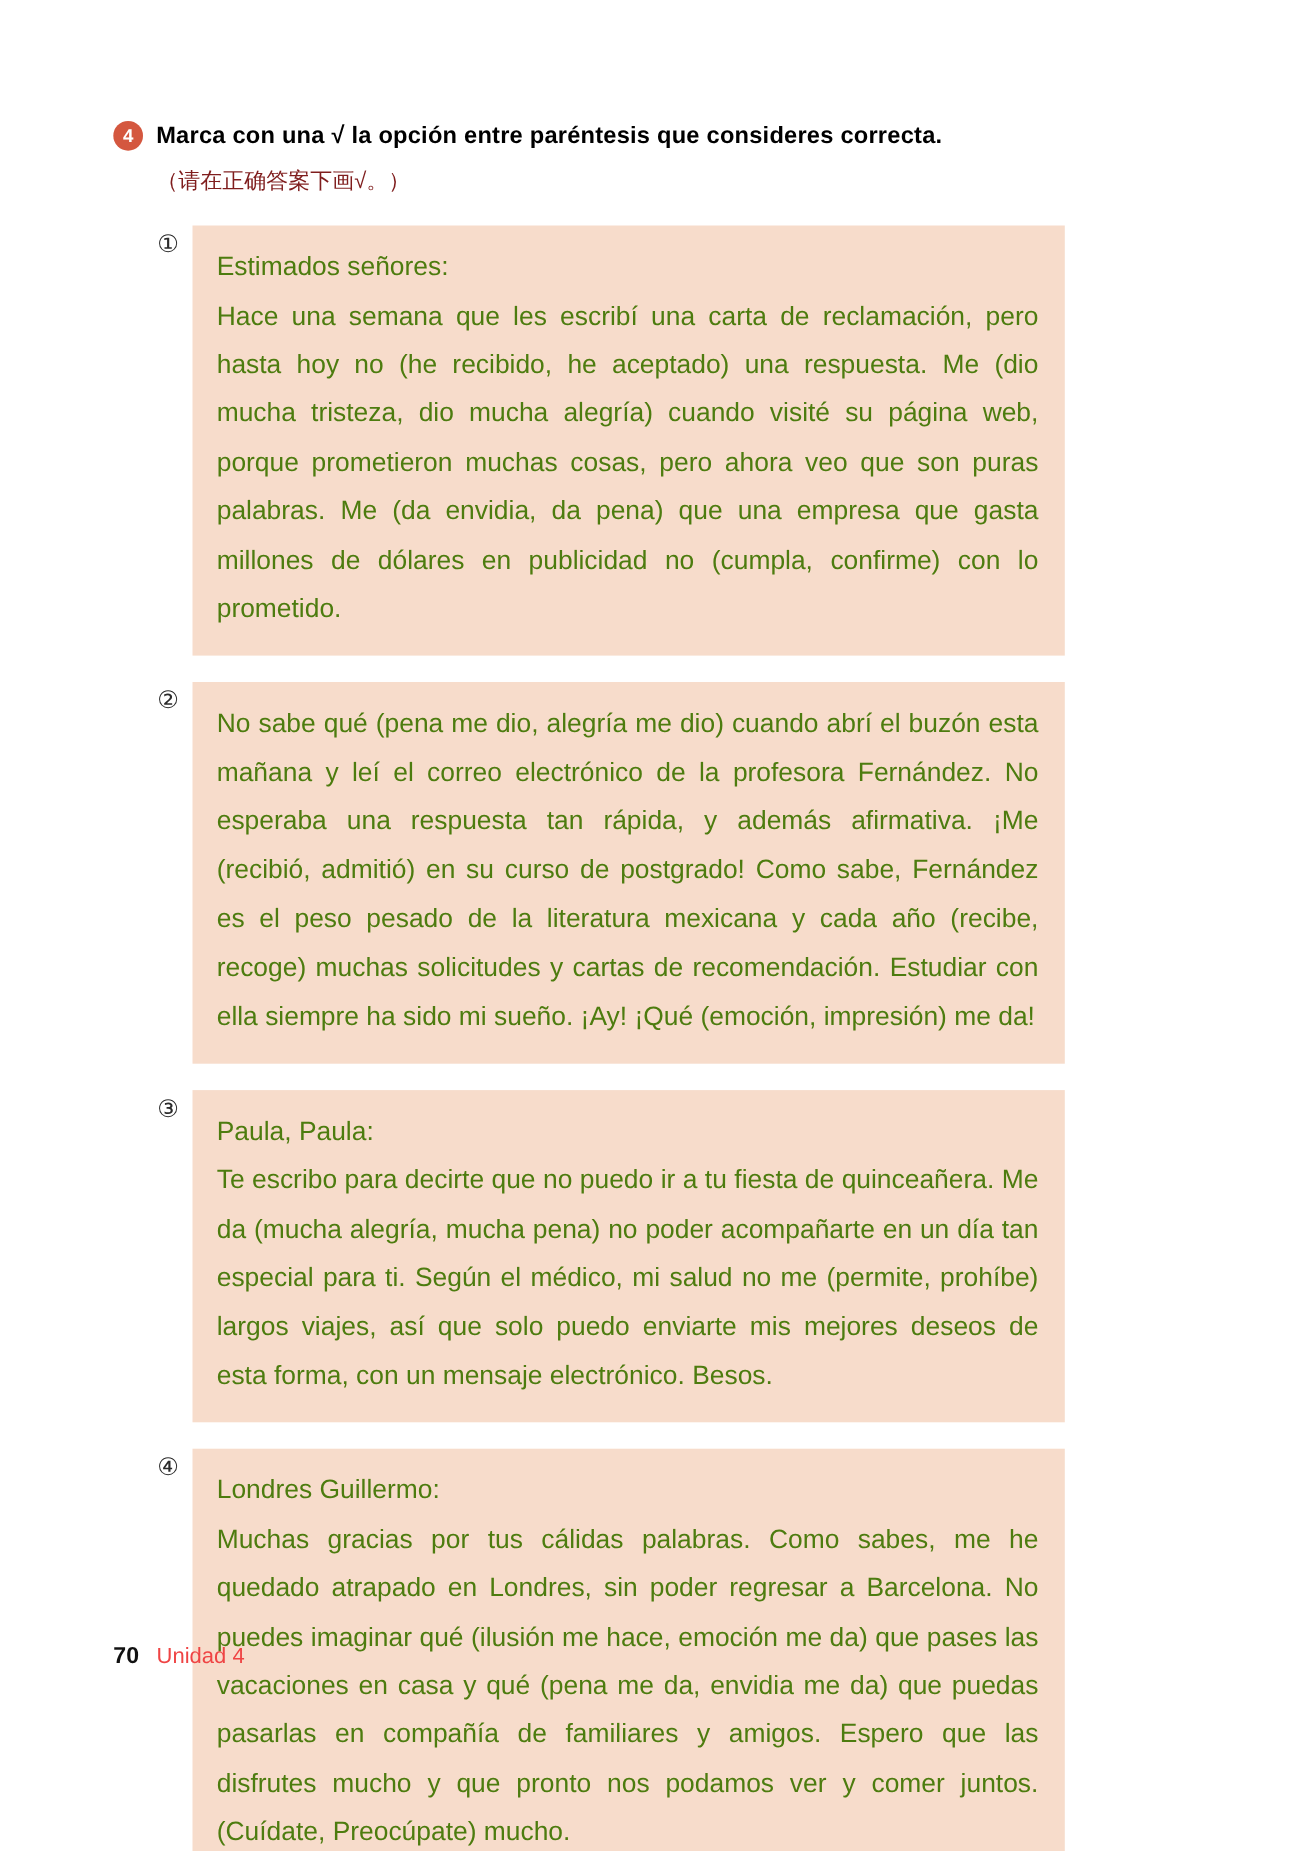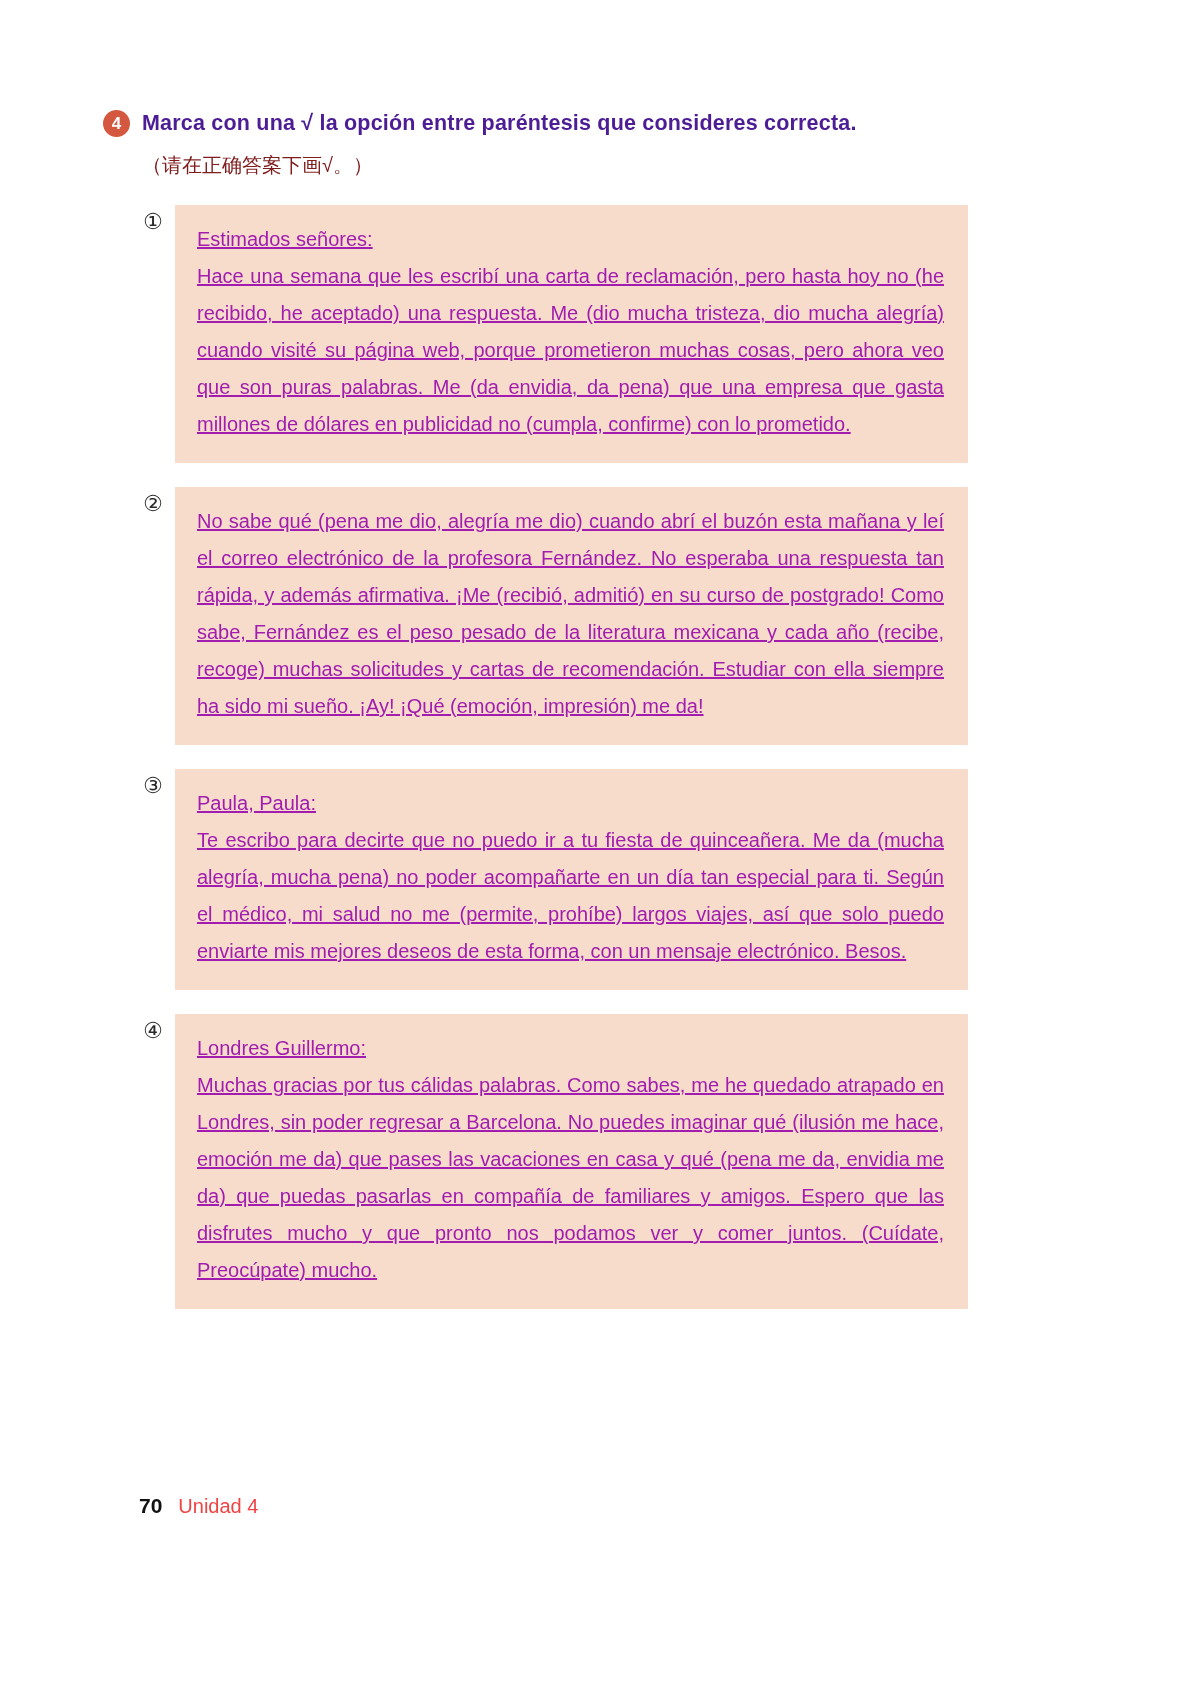--- a/index.html
+++ b/index.html
@@ -37,21 +37,21 @@
     align-items: center;
     justify-content: center;
     flex: 0 0 auto;
     margin-top: 2px;
   }
   .titles { flex: 1; }
   .title {
     font-weight: bold;
     font-size: 21.5px;
     line-height: 1.45;
-    color: #4c1d95;
+    color: #000000;
     letter-spacing: 0.2px;
   }
   .subtitle {
     font-size: 20px;
     color: #7f1d1d;
     margin-top: 12px;
     line-height: 1.4;
   }
 
   
@@ -69,41 +69,39 @@
     line-height: 1;
     padding-top: 6px;
     text-align: left;
   }
   .item-card {
     flex: 1;
     background: #f7dccb;
     padding: 16px 24px 20px 22px;
   }
   .item-card p {
-    font-size: 20px;
+    font-size: 24px;
     line-height: 1.85;
-    color: #a21caf;
-    text-decoration: underline;
+    color: #4d7c0f;
   }
   .item-card .salutation {
     text-align: left;
   }
   .item-card .body {
     text-align: justify;
   }
 
   
   .footer {
     position: absolute;
     left: 103px;
     top: 1494px;
     display: flex;
     align-items: baseline;
     gap: 16px;
-    margin-left: 36px;
   }
   .footer .page-num {
     font-weight: bold;
     font-size: 21px;
     color: #111111;
   }
   .footer .unit {
     font-size: 20px;
     color: #ef4444;
   }

